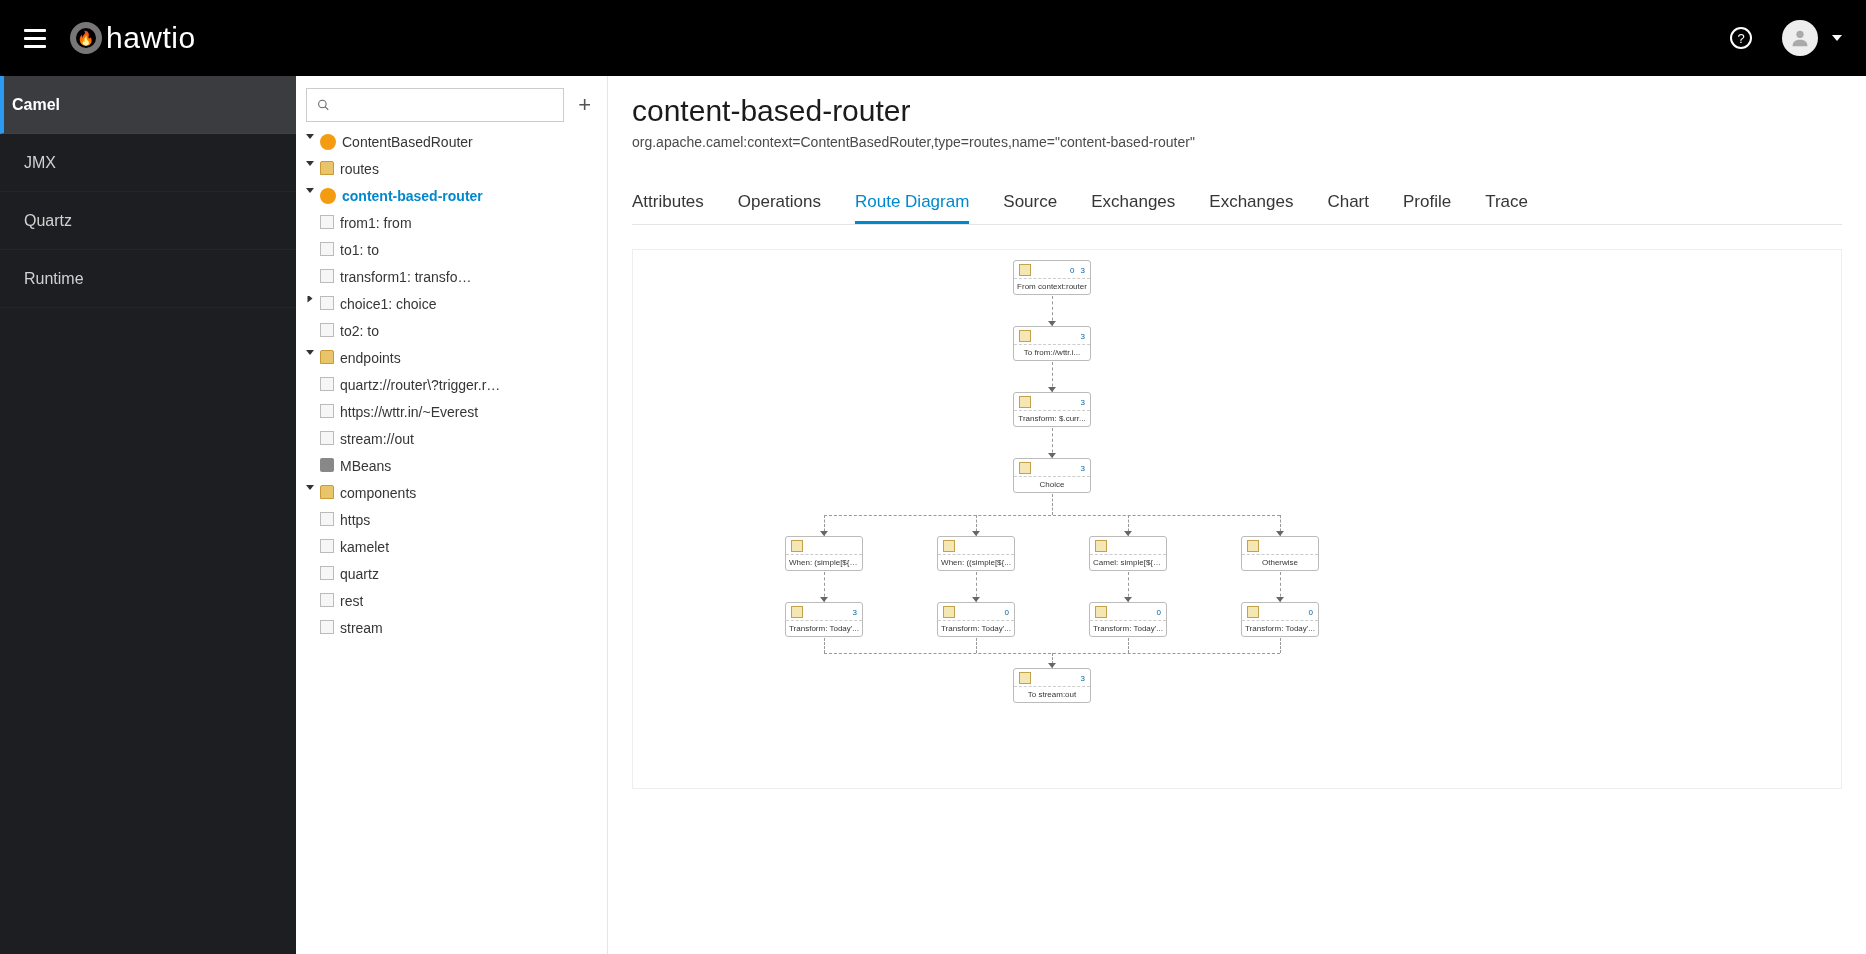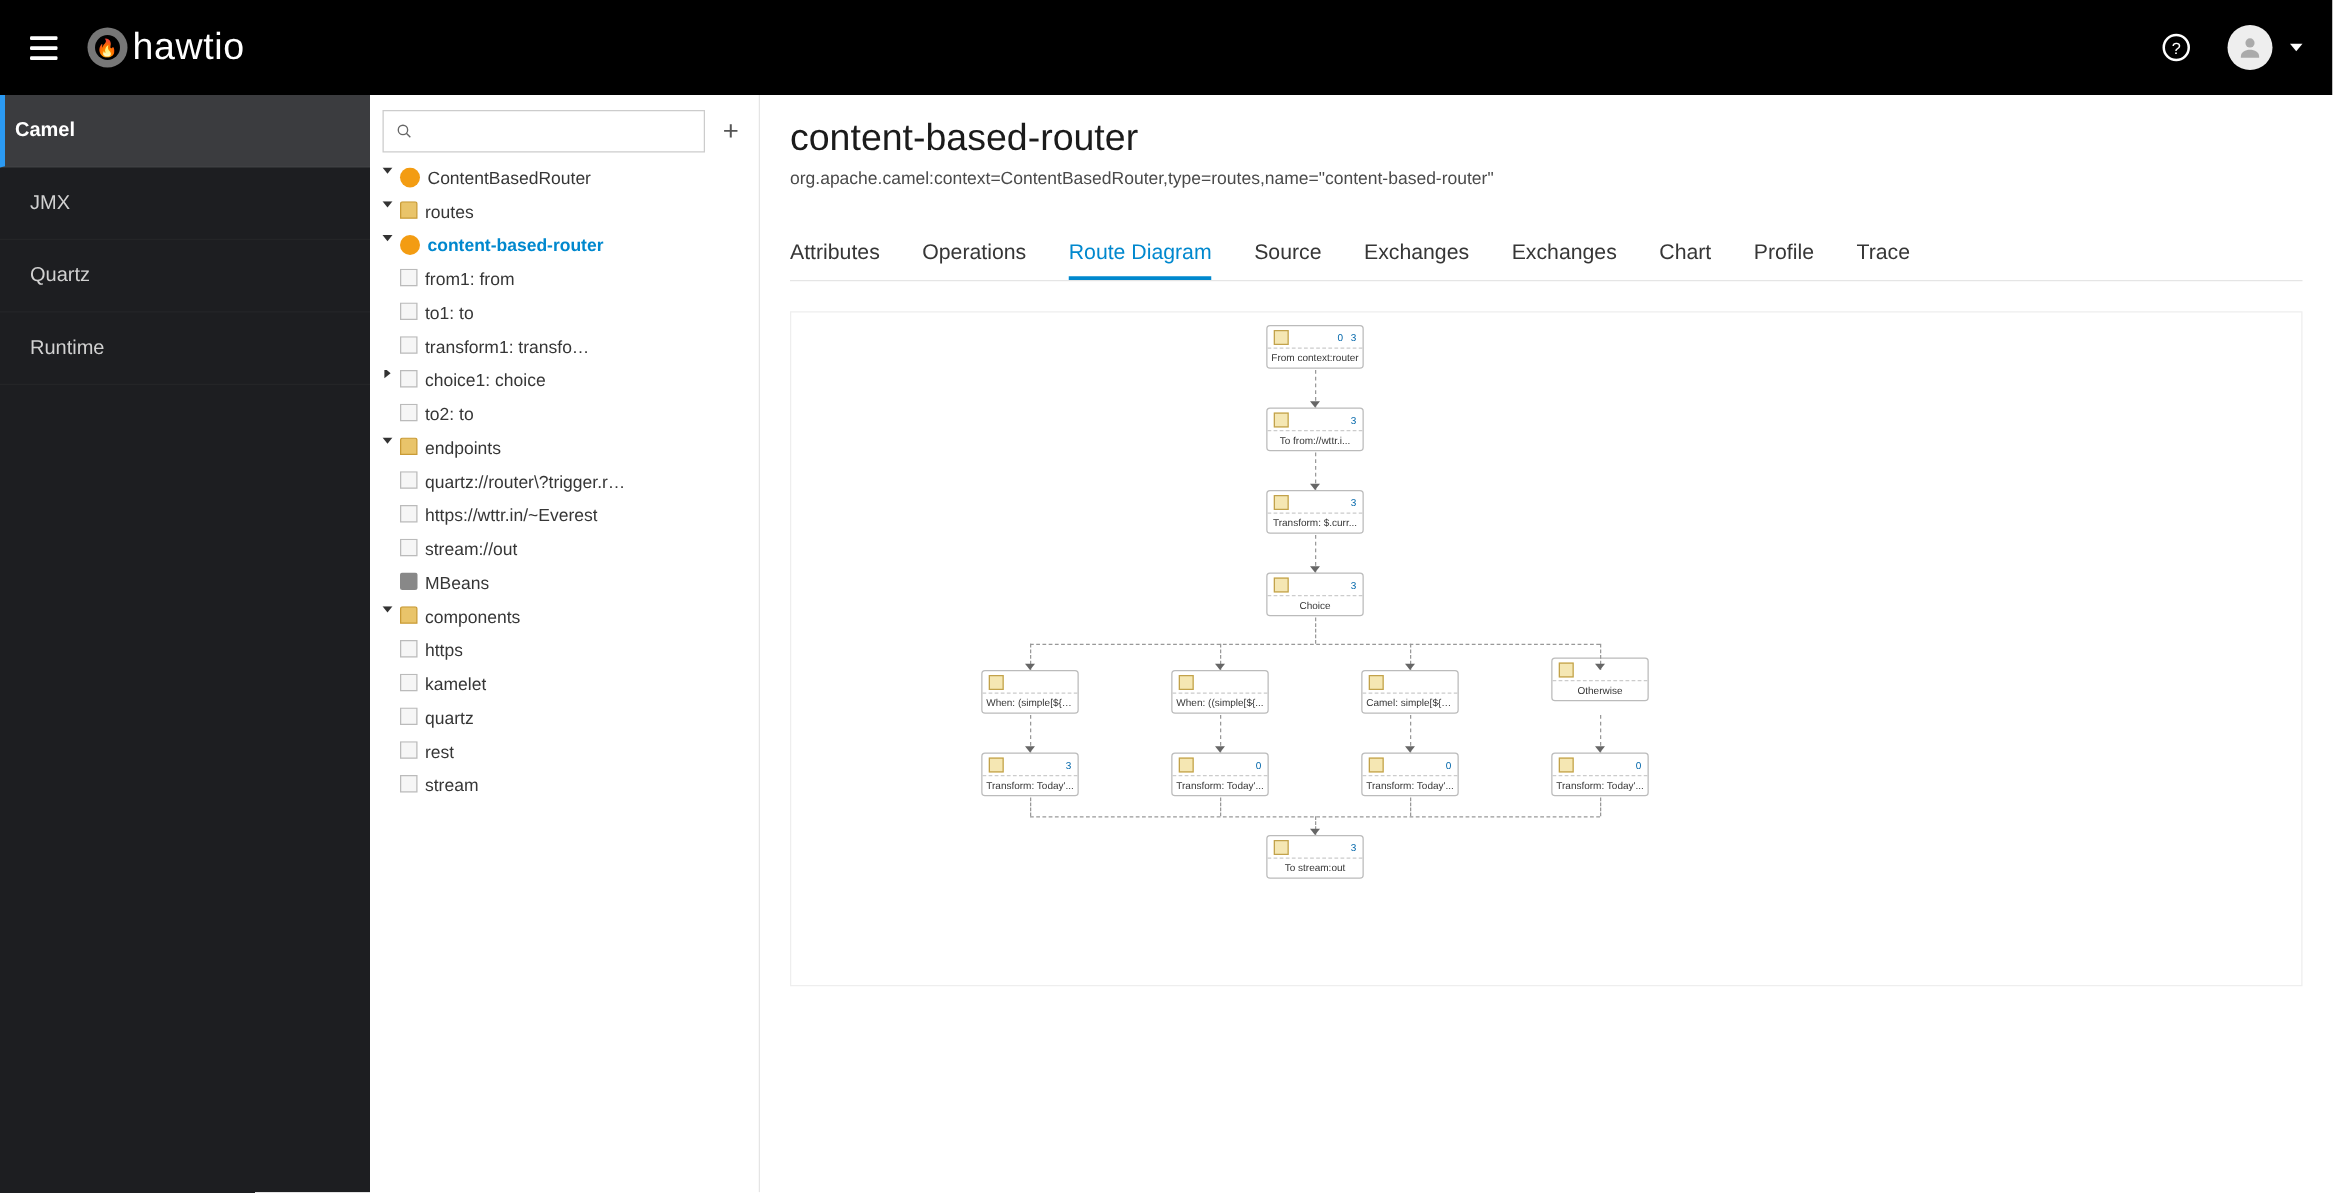--- a/index.html
+++ b/index.html
@@ -358,21 +358,21 @@
         <div class="node" style="left:456px;top:286px">
     <div class="node-top">
             <span class="nicon"></span>
       <span class="right">
               <span></span>
               <span></span>
             </span>
           </div>
     <div class="node-label">Camel: simple[${bo...</div>
   </div>
-        <div class="node" style="left:608px;top:276px">
+        <div class="node" style="left:608px;top:286px">
     <div class="node-top">
             <span class="nicon"></span>
       <span class="right">
               <span></span>
               <span></span>
             </span>
           </div>
     <div class="node-label">Otherwise</div>
   </div>
         <div class="node" style="left:152px;top:352px">

